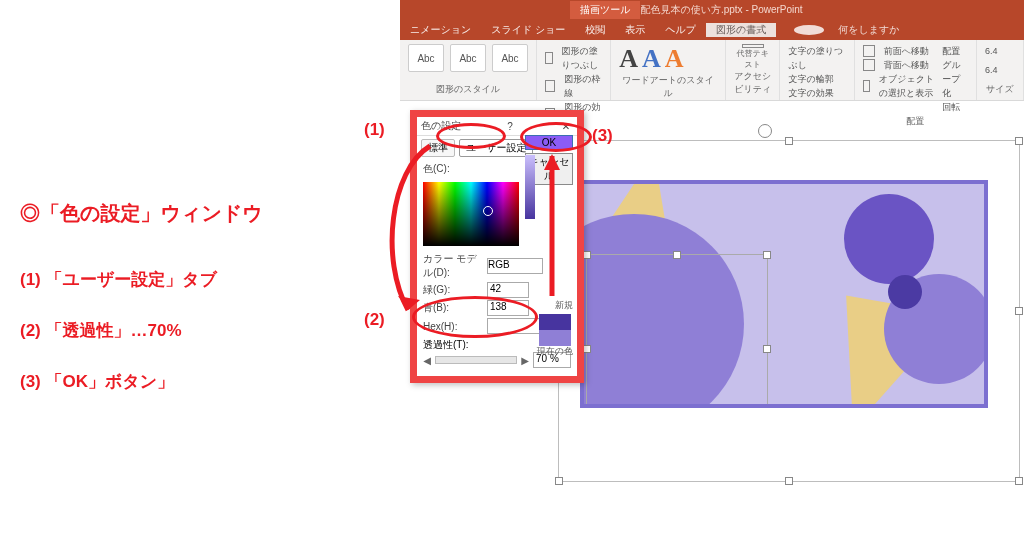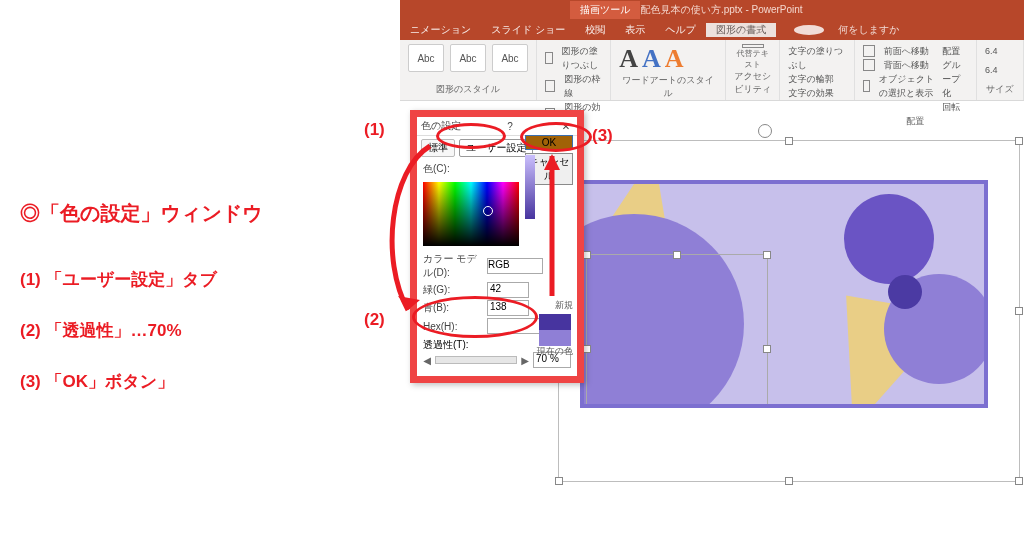--- a/index.html
+++ b/index.html
@@ -52,21 +52,21 @@
 
 
 .dlg{position:absolute;left:410px;top:110px;width:160px;background:#fff;border:7px solid #ef4444;box-shadow:2px 2px 6px rgba(0,0,0,.25);font-size:10px;}
 .dlg .ttl{display:flex;align-items:center;justify-content:space-between;padding:2px 4px;border-bottom:1px solid #ddd;color:#444;}
 .dlg .ttl .x{width:14px;text-align:center;}
 .dlg .tabs{display:flex;gap:4px;padding:3px 4px;align-items:flex-start;}
 .dlg .tabs .tab{padding:1px 6px;border:1px solid #bbb;border-radius:2px;background:#f7f7f7;}
 .dlg .tabs .tab.on{background:#fff;border-color:#999;}
 .dlg .btns{position:absolute;right:4px;top:18px;display:flex;flex-direction:column;gap:3px;}
 .dlg .btn{width:46px;padding:1px 0;text-align:center;border:1px solid #8a8a8a;background:#efefef;font-size:10px;}
-.dlg .btn.ok{border:1px solid #3a6fb0;background:#a16207;}
+.dlg .btn.ok{border:1px solid #3a6fb0;background:#8b5cf6;}
 .dlg .pick{margin:6px;width:96px;height:64px;position:relative;background:linear-gradient(to bottom,rgba(255,255,255,0),rgba(0,0,0,1)),linear-gradient(to right,red,yellow,lime,cyan,blue,magenta,red);}
 .dlg .curs{position:absolute;left:60px;top:24px;width:8px;height:8px;border:1px solid #fff;border-radius:50%;}
 .dlg .huecol{position:absolute;left:108px;top:38px;width:10px;height:64px;background:linear-gradient(to bottom,#cabffc,#47349f);}
 .dlg .lblrow{display:flex;align-items:center;gap:4px;margin:2px 6px;}
 .dlg .lblrow label{width:60px;color:#444;}
 .dlg .numin{width:36px;border:1px solid #aaa;padding:0 2px;background:#fff;height:14px;}
 .dlg .sel{width:54px;border:1px solid #aaa;background:#fff;height:14px;font-size:10px;}
 .dlg .swatch{position:absolute;right:6px;bottom:30px;width:32px;height:32px;}
 .dlg .swatch .nw{width:32px;height:16px;background:#47349f;}
 .dlg .swatch .cr{width:32px;height:16px;background:#8F7FD6;}

